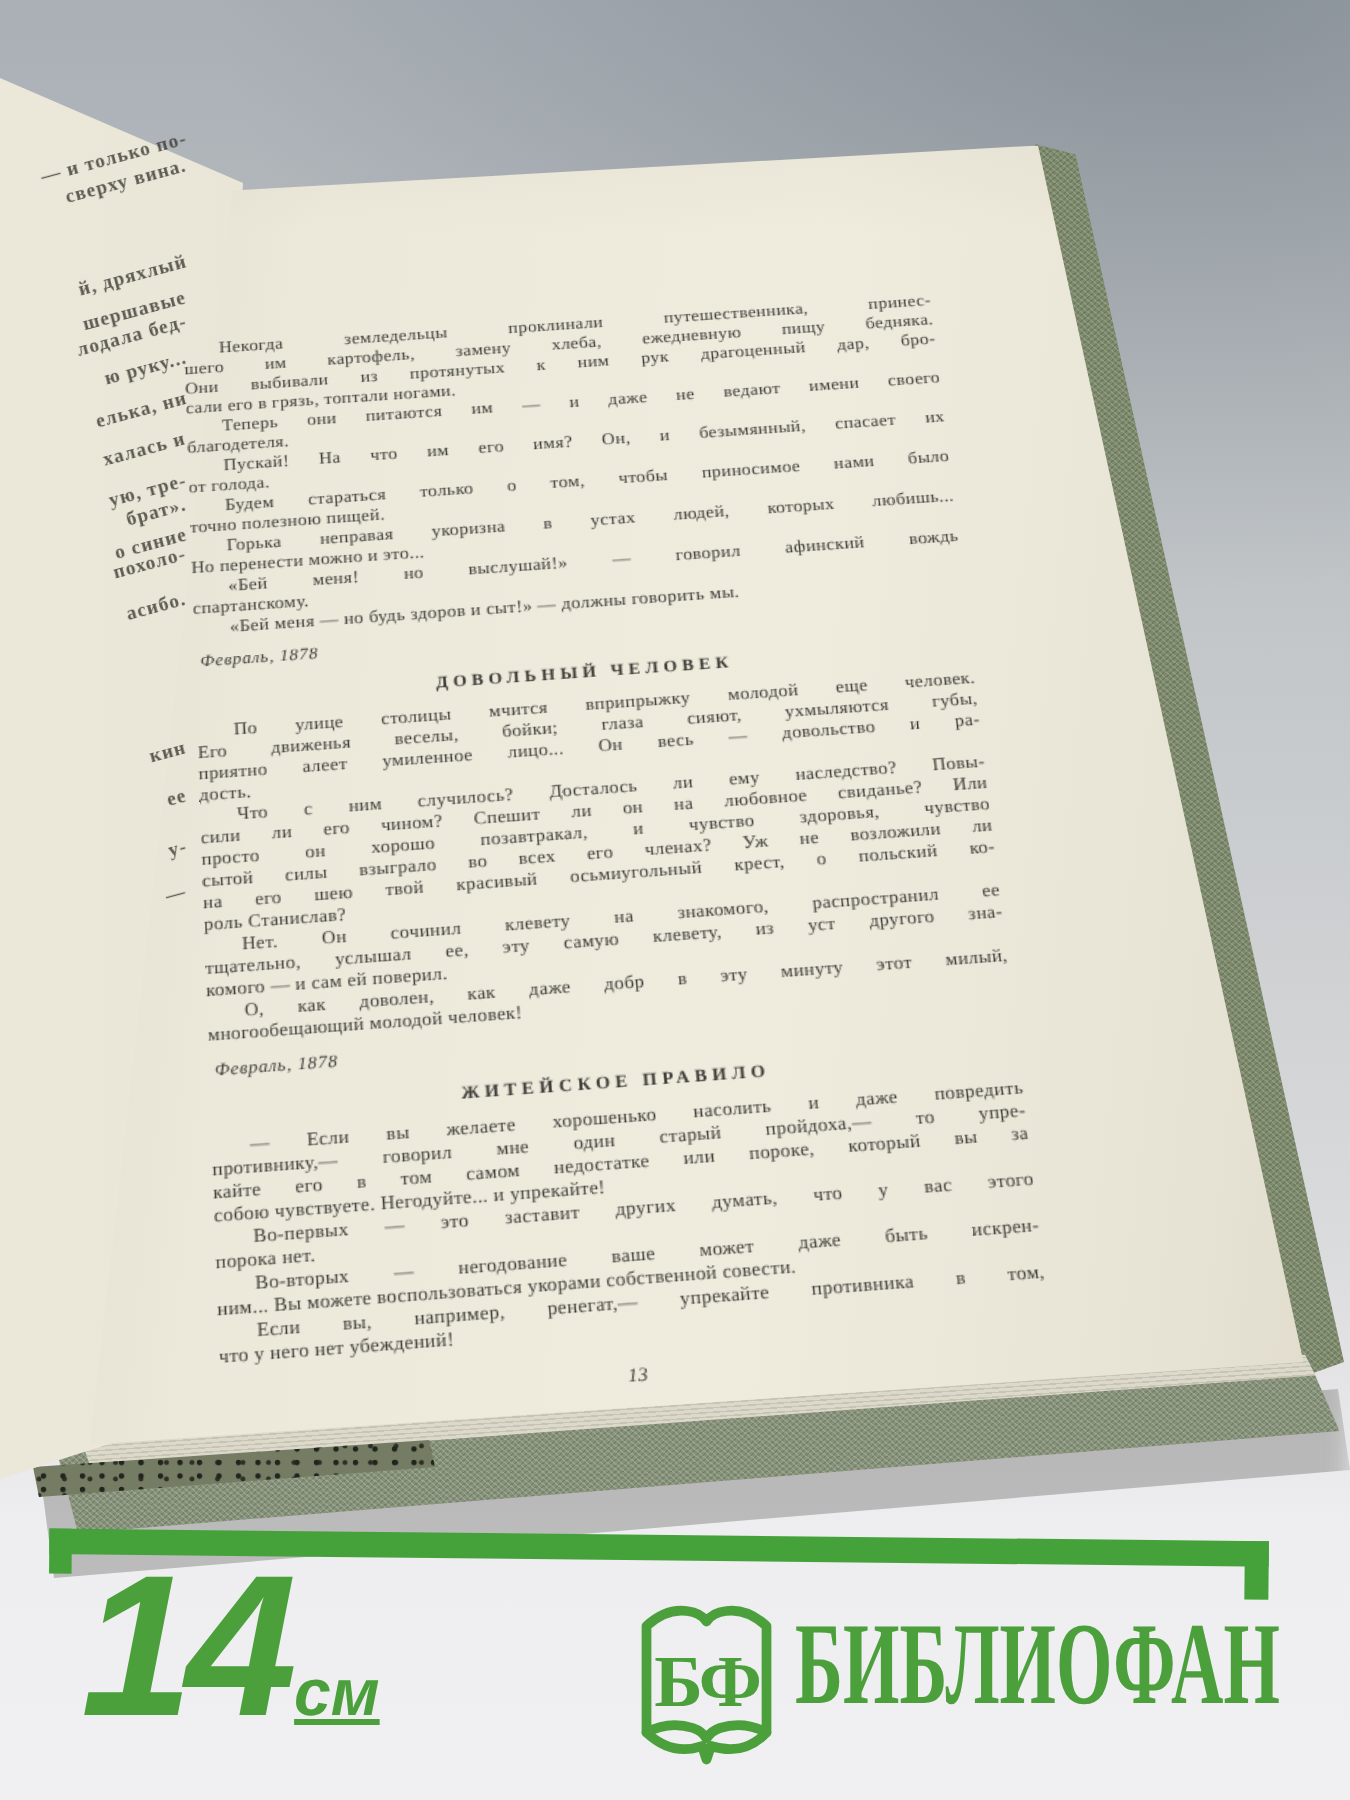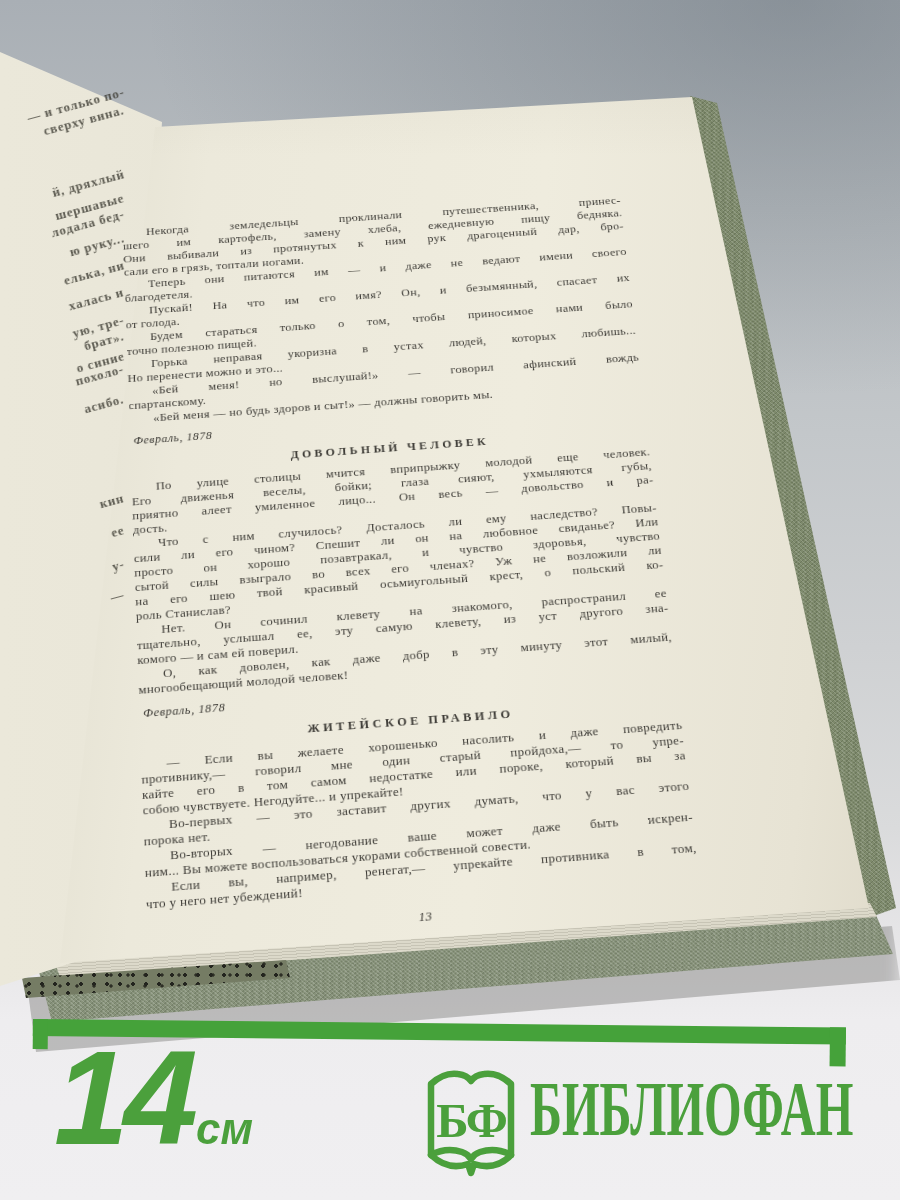--- a/index.html
+++ b/index.html
@@ -85,21 +85,21 @@
   #ruler{position:absolute;left:33px;top:1019px;width:813px;height:44px;
     transform:rotate(0.6deg);transform-origin:left top;}
   #ruler .bar{position:absolute;left:0;top:0;width:100%;height:17px;background:#45a23a;}
   #ruler .tick-l{position:absolute;left:0;top:0;width:15px;height:30px;background:#45a23a;}
   #ruler .tick-r{position:absolute;right:0;top:0;width:16px;height:39px;background:#45a23a;}
   #ruler-label{
     position:absolute;left:54px;top:1031px;display:flex;align-items:baseline;
     color:#4ba03c;font-family:"Liberation Sans",sans-serif;font-weight:bold;font-style:italic;
   }
   #ruler-label .big{font-size:134px;line-height:1;letter-spacing:-5px;}
-  #ruler-label .unit{font-size:44px;margin-left:3px;}
+  #ruler-label .unit{font-size:44px;margin-left:3px;text-decoration:underline;}
   #logo{position:absolute;left:422px;top:1054px;display:flex;align-items:flex-start;}
   #logo svg{display:block;}
   #logo-text{
     margin-left:8px;margin-top:16px;color:#4ba03c;
     font-family:"Liberation Serif",serif;font-weight:bold;font-size:78px;line-height:1;
     transform:scaleX(0.62);transform-origin:left top;white-space:nowrap;
   }
 </style>
 </head>
 <body>

